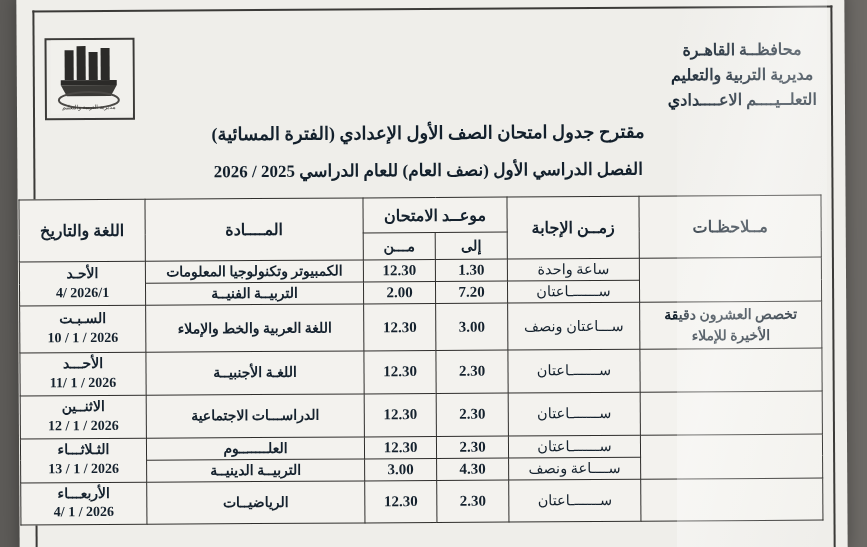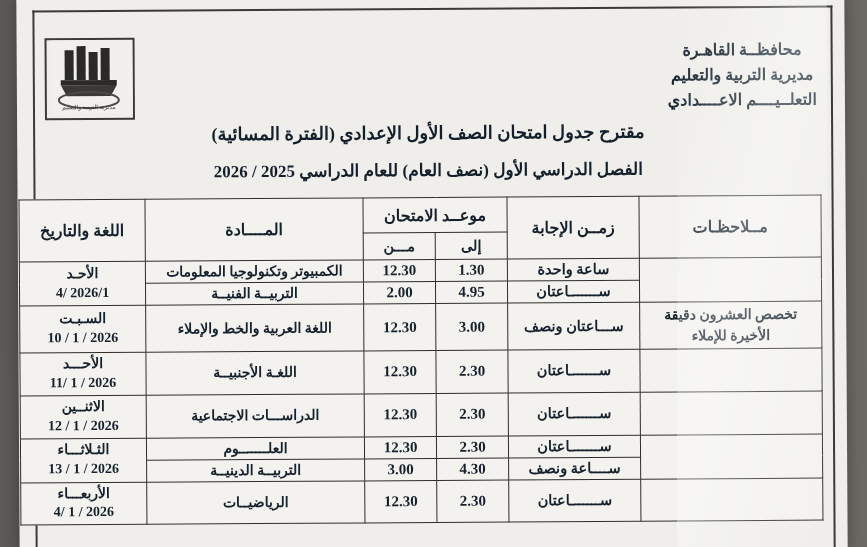--- a/index.html
+++ b/index.html
@@ -157,21 +157,21 @@
     font-size: 14px;
     font-weight: bold;
   }
   td.time {
     font-size: 15px;
     font-weight: bold;
     font-family: "Liberation Serif", serif;
   }
   td.duration {
     font-size: 14.5px;
-    font-weight: bold;
+    font-weight: normal;
   }
   td.notes {
     font-size: 14px;
     font-weight: bold;
     line-height: 1.5;
   }
 
   .col-notes   { width: 182px; }
   .col-dur     { width: 132px; }
   .col-from    { width: 72px;  }
@@ -249,21 +249,21 @@
               <td class="notes" rowspan="2"></td>
               <td class="duration">ساعة واحدة</td>
               <td class="time">1.30</td>
               <td class="time">12.30</td>
               <td class="subject">الكمبيوتر وتكنولوجيا المعلومات</td>
               <td class="day" rowspan="2">الأحـد
 2026/1 /4</td>
             </tr>
             <tr>
               <td class="duration">ســـــــاعتان</td>
-              <td class="time">4.95</td>
+              <td class="time">7.20</td>
               <td class="time">2.00</td>
               <td class="subject">التربيــة الفنيــة</td>
             </tr>
             <tr>
               <td class="notes">تخصص العشرون دقيقة الأخيرة للإملاء</td>
               <td class="duration">ســـاعتان ونصف</td>
               <td class="time">3.00</td>
               <td class="time">12.30</td>
               <td class="subject">اللغة العربية والخط والإملاء</td>
               <td class="day">السـبـت

